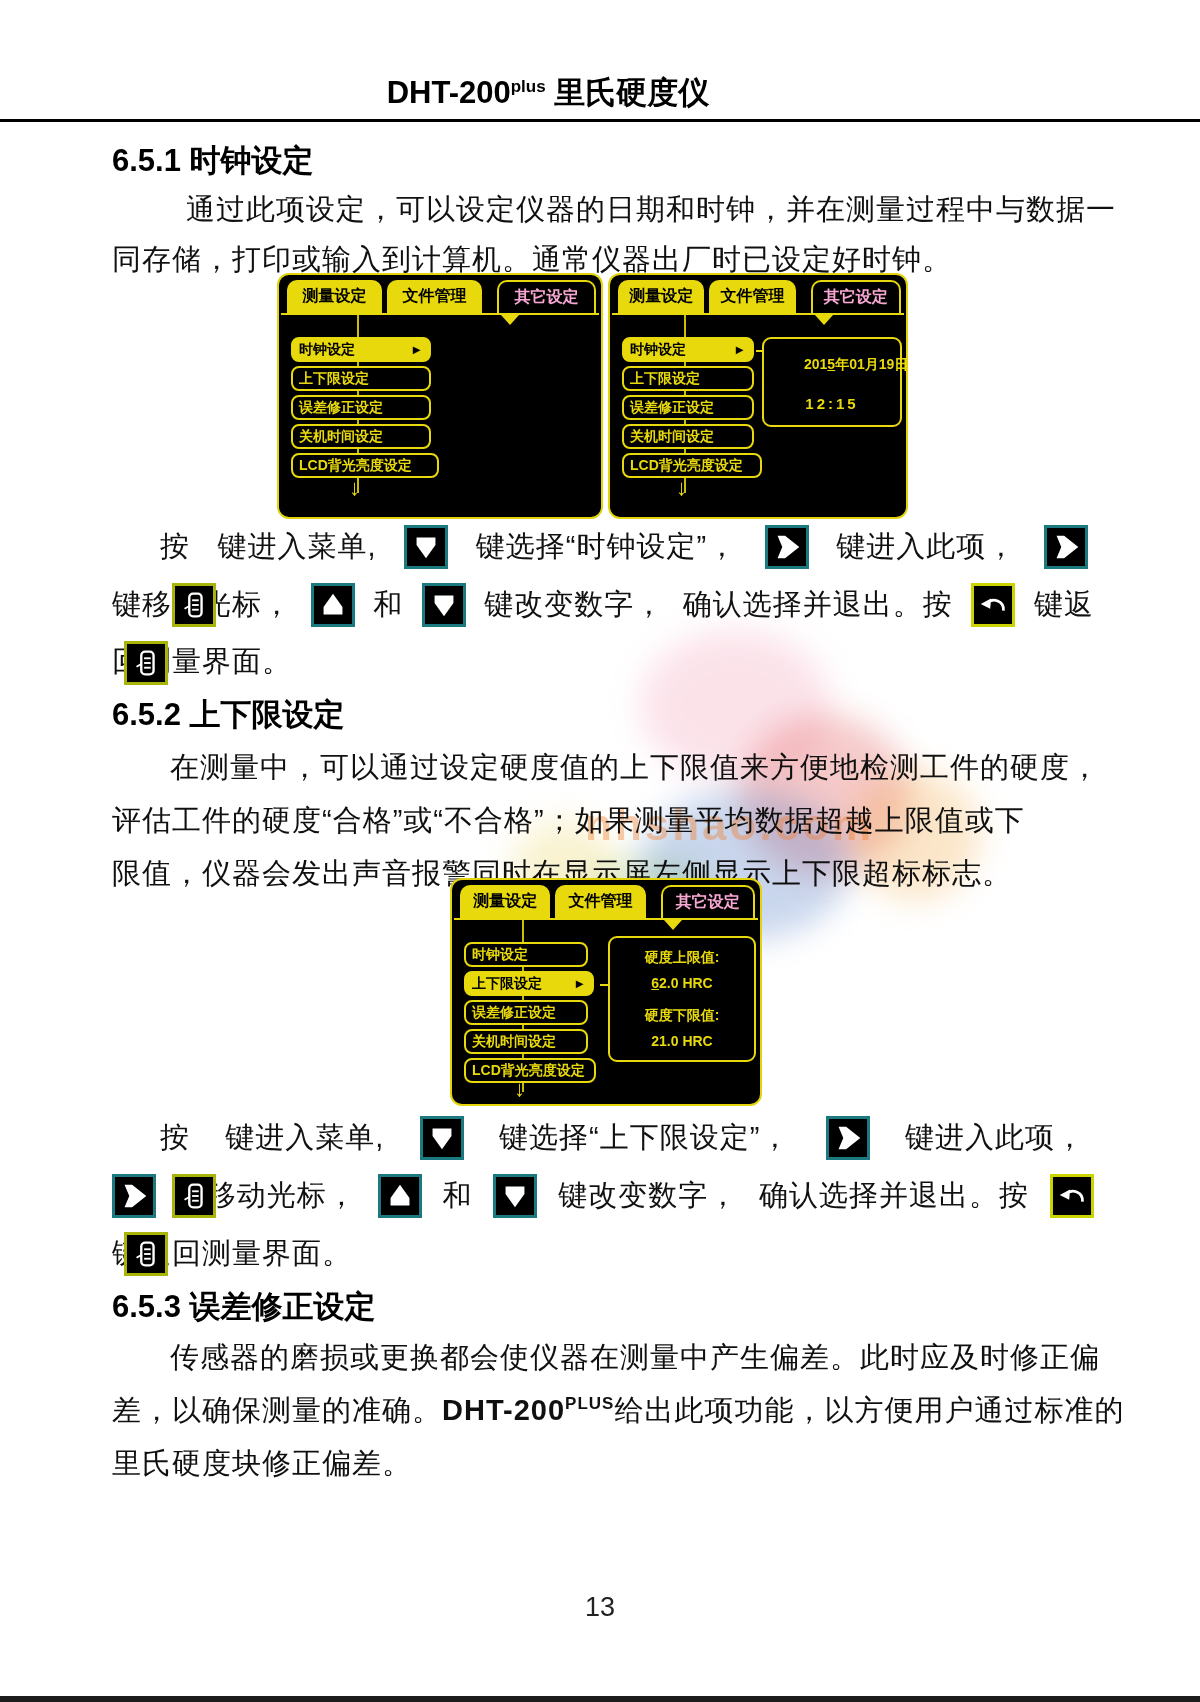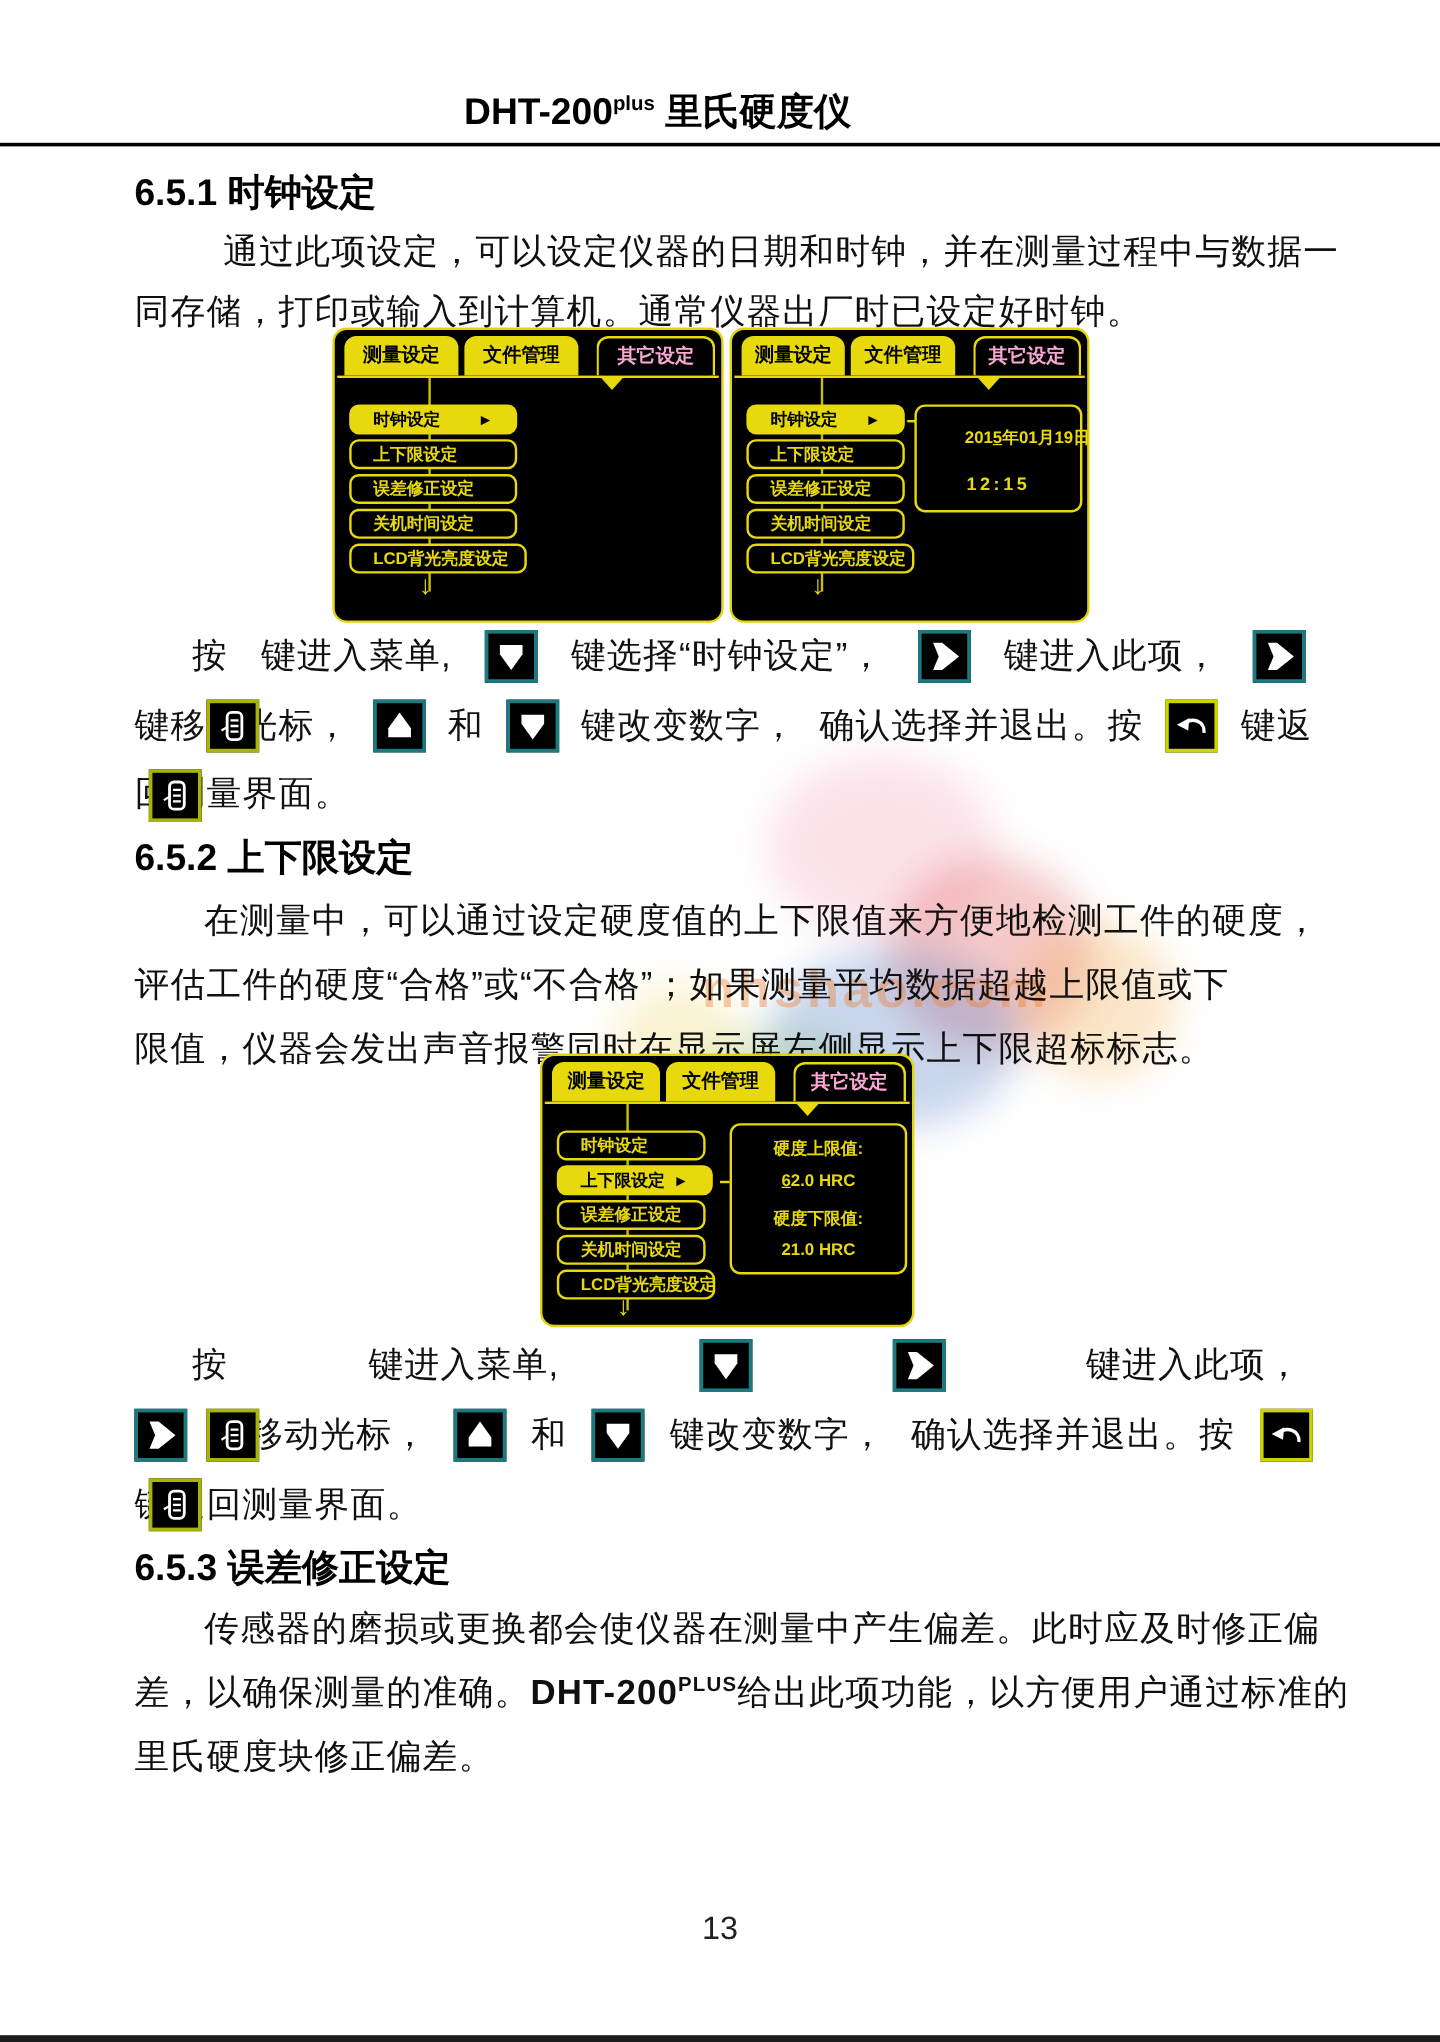--- a/index.html
+++ b/index.html
@@ -33,21 +33,21 @@
        border-radius:10px 10px 0 0;box-sizing:border-box;white-space:nowrap;}
   .tab.inactive{background:#e8d90c;color:#000;}
   .tab.active{background:#000;color:#f9a8d4;border:2px solid #e8d90c;border-bottom:none;margin-left:10px;}
   .tabline{position:absolute;top:38px;left:2px;right:2px;height:2px;background:#e8d90c;}
   .notch{position:absolute;top:40px;width:0;height:0;border-left:9px solid transparent;
          border-right:9px solid transparent;border-top:10px solid #e8d90c;}
   .connector{position:absolute;width:2px;background:#c9bd08;}
   .menu{position:absolute;top:62px;left:12px;z-index:2;}
   .item{box-sizing:border-box;height:25px;margin-bottom:4px;border:2px solid #e8d90c;border-radius:8px;
         background:#000;color:#e8d90c;font-size:14px;font-weight:bold;display:flex;align-items:center;
-        padding:0 18px;white-space:nowrap;}
+        padding:0 6px;white-space:nowrap;}
   .item.sel{background:#e8d90c;color:#000;justify-content:space-between;}
   .ptr{font-size:13px;}
   .scroll-arrow{position:absolute;color:#e8d90c;font-weight:bold;font-size:22px;z-index:2;}
   .panel{position:absolute;border:2px solid #e8d90c;border-radius:9px;background:#000;color:#e8d90c;
          font-size:15px;font-weight:bold;text-align:center;box-sizing:border-box;z-index:2;}
   .panel u{text-decoration:underline;}
   .pline{line-height:26px;white-space:nowrap;}
   .pline.time{letter-spacing:3px;}
   .link{position:absolute;height:2px;background:#e8d90c;z-index:1;}
 </style>
@@ -233,20 +233,21 @@
           <line x1="16" y1="23" x2="23" y2="23" stroke="#fff" stroke-width="2"></line>
           <line x1="13" y1="19" x2="8" y2="22" stroke="#fff" stroke-width="2"></line>
         </svg>
       </span>
     <span>键进入菜单,</span>
     <span class="key">
         <svg width="34" height="34" viewBox="0 0 36 36">
           <polygon points="8,8 28,8 28,16 18,30 8,16" fill="#fff"></polygon>
         </svg>
       </span>
+    <span>键选择“上下限设定”，</span>
     <span class="key">
         <svg width="34" height="34" viewBox="0 0 36 36">
           <polygon points="8,6 16,6 31,18 16,30 8,30 13,18" fill="#fff"></polygon>
         </svg>
       </span>
     <span>键进入此项，</span>
   </div>
   <div class="abs instr" style="top:1170px;left:112px;width:982px;">
     <span class="key">
         <svg width="34" height="34" viewBox="0 0 36 36">

